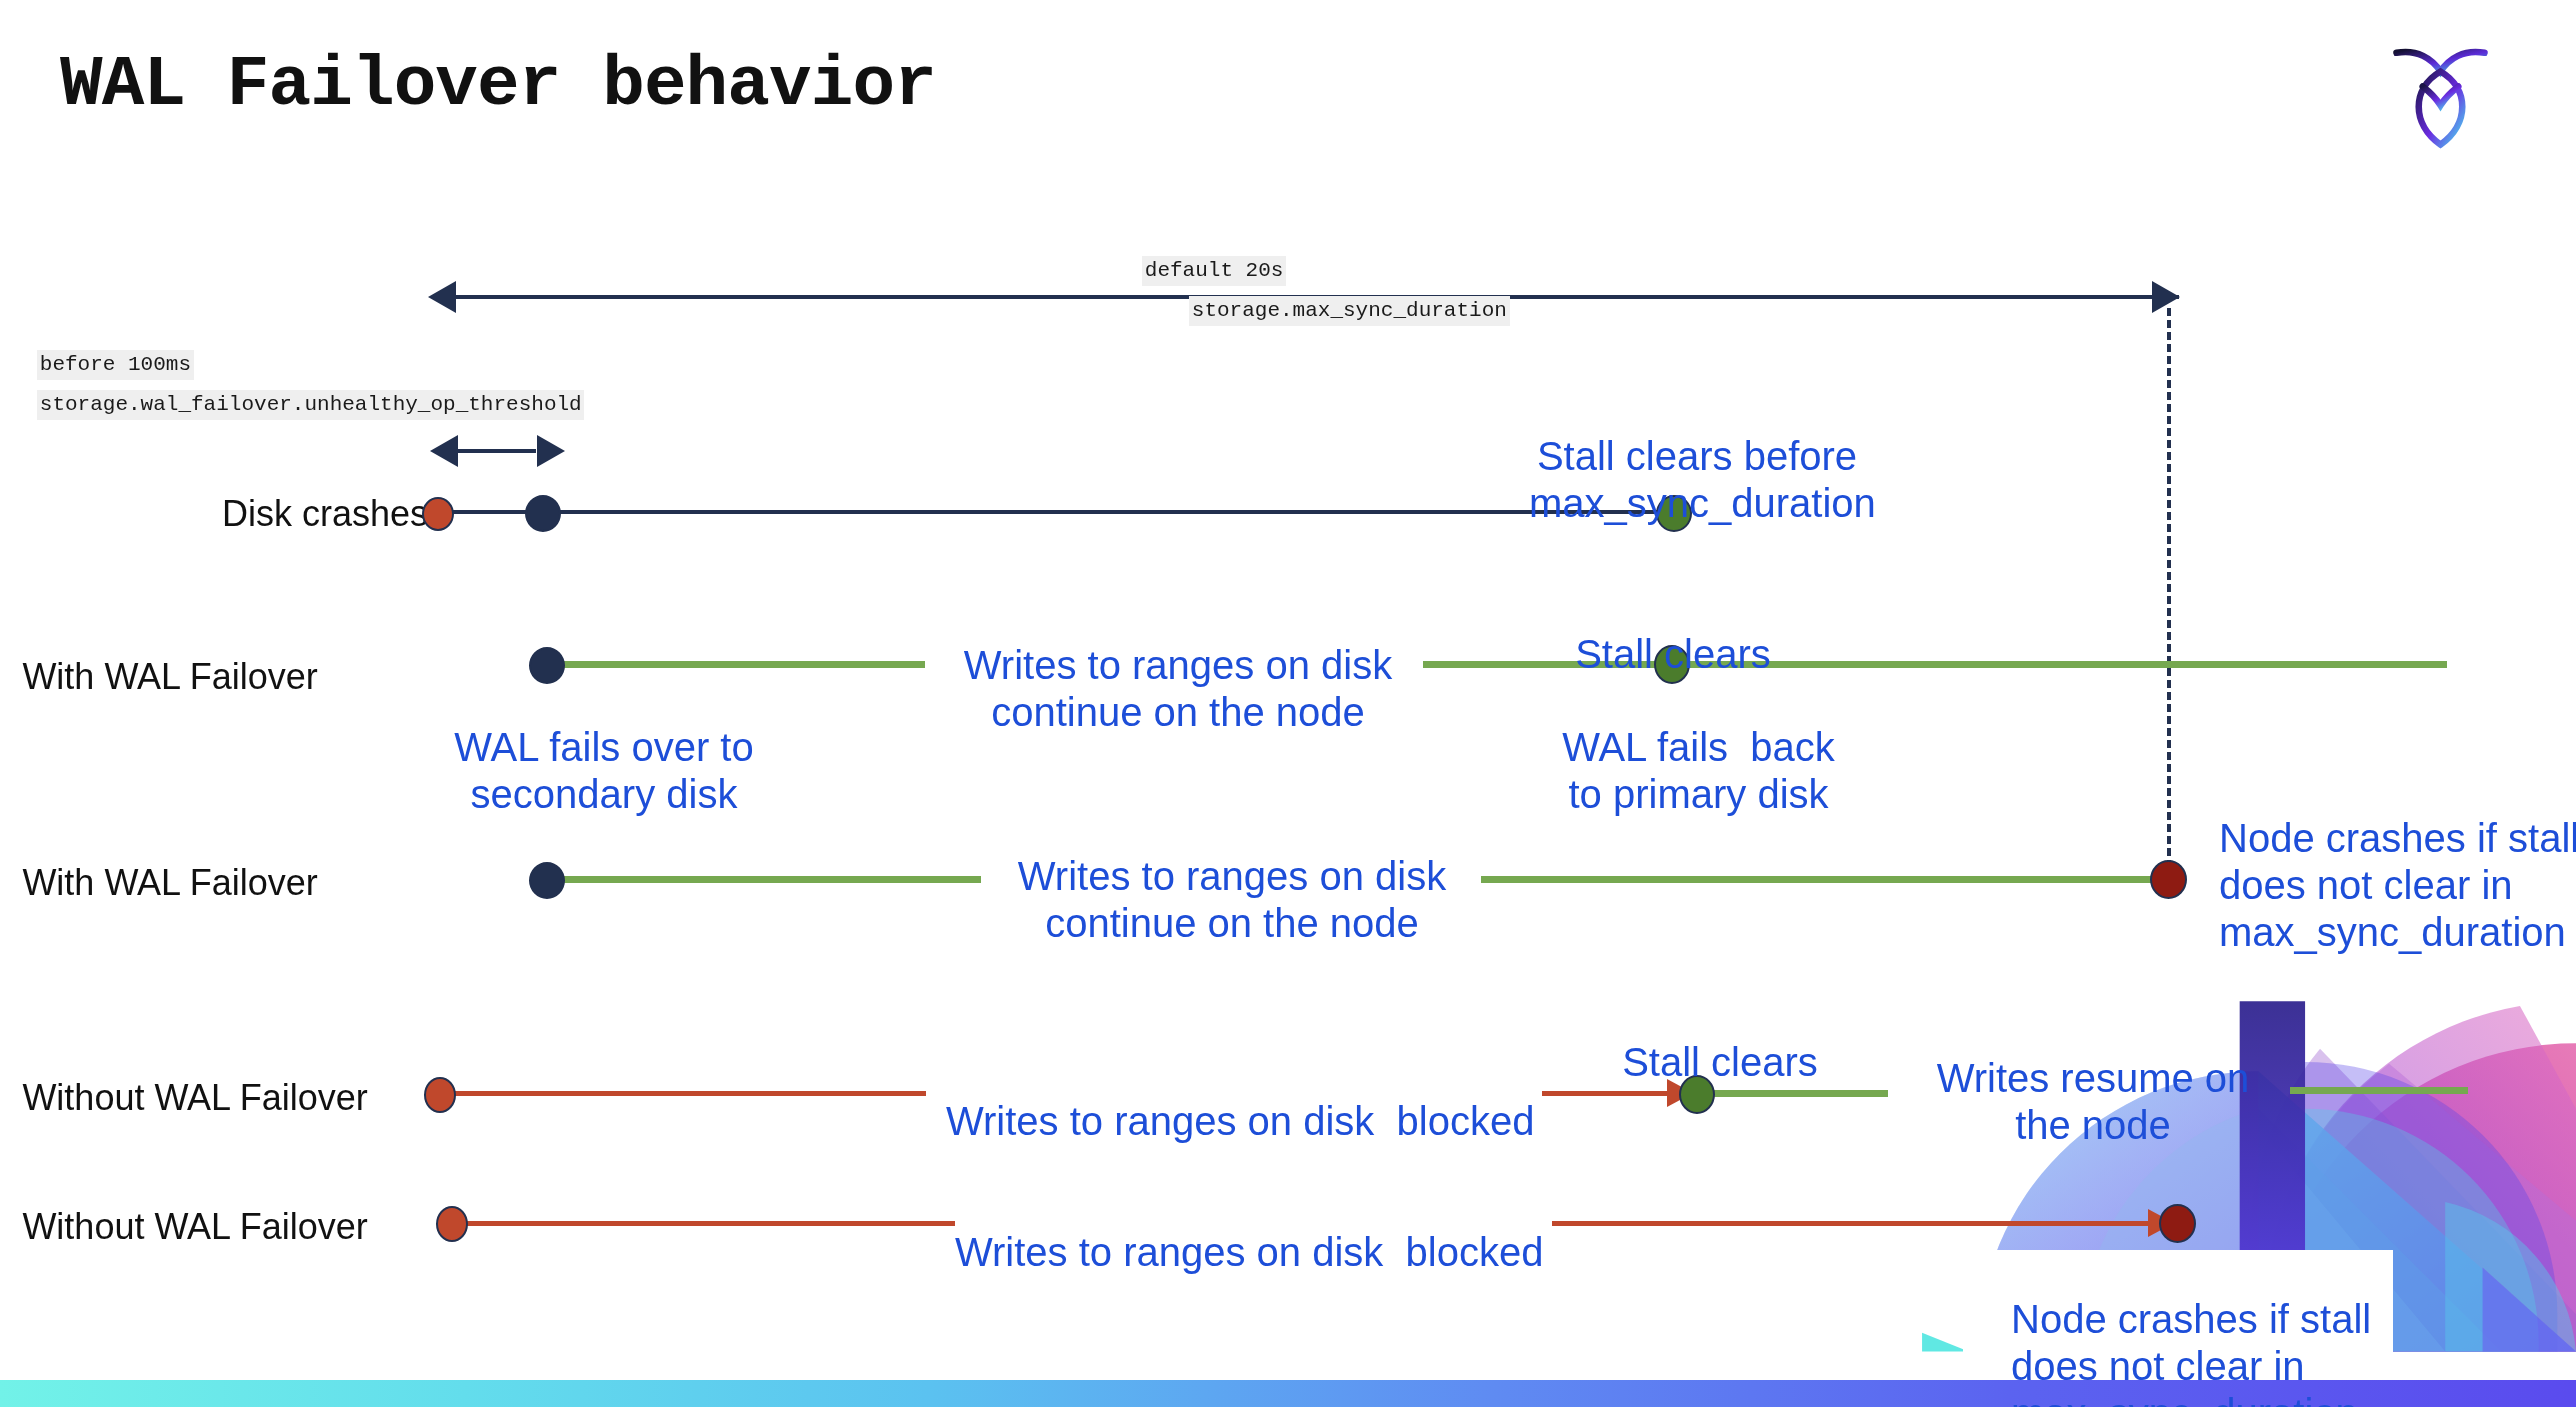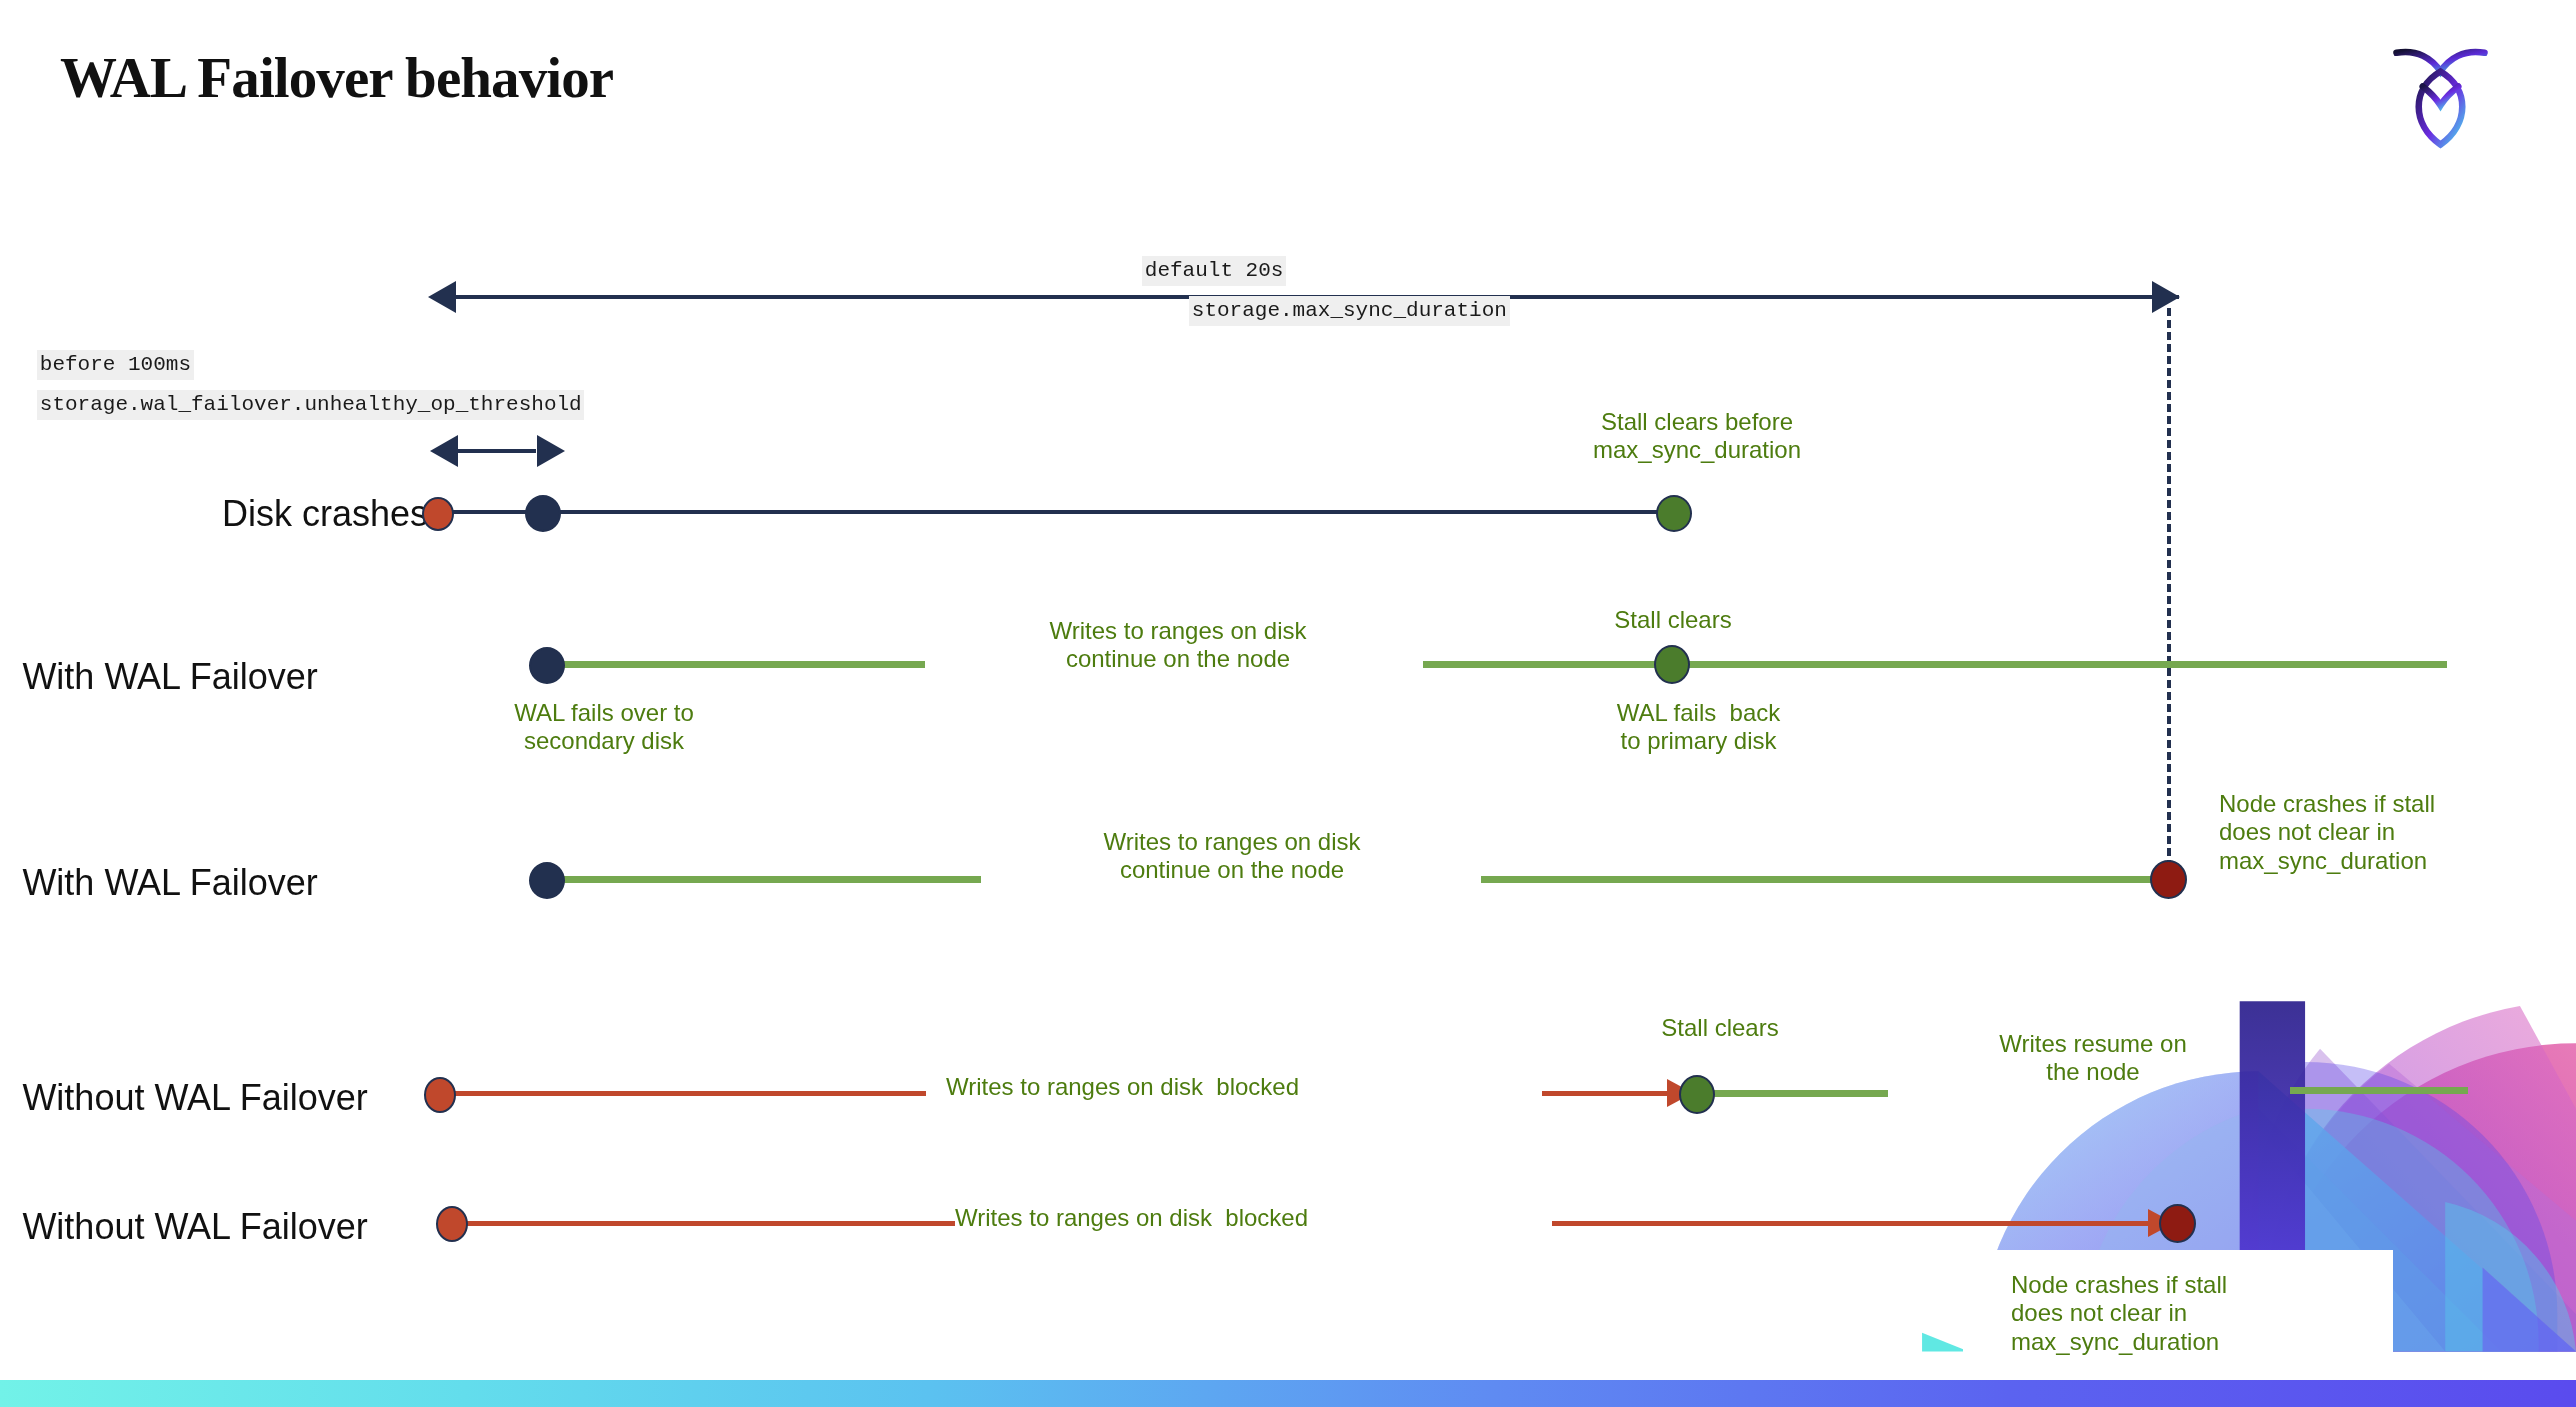--- a/index.html
+++ b/index.html
@@ -5,22 +5,22 @@
   html,body{margin:0;padding:0;background:#ffffff;}
   body{width:2576px;height:1408px;overflow:hidden;font-family:"Liberation Sans",sans-serif;}
   #slide{position:relative;width:2576px;height:1408px;background:#fff;overflow:hidden;}
 
   
   .deco-wrap{position:absolute;right:0;bottom:0;width:710px;height:580px;overflow:hidden;pointer-events:none;}
   .bottom-strip{position:absolute;left:0;bottom:0;width:2576px;height:28px;
       background:linear-gradient(90deg,#72F2E8 0%,#63DDEC 18%,#5BC2F0 36%,#5F8BF2 58%,#5B63F0 78%,#5A4BEE 100%);}
 
   
-  .title{position:absolute;left:60px;top:45px;font-size:57px;font-weight:bold;color:#111;letter-spacing:-0.9px;
-      font-family:Liberation Serif, serif;}
+  .title{position:absolute;left:60px;top:45px;font-size:71px;font-weight:bold;color:#111;letter-spacing:-0.9px;
+      font-family:Liberation Mono, monospace;}
 
   
   .logo{position:absolute;left:2389px;top:34px;width:103px;height:120px;}
 
   
   .code{position:absolute;font-family:"Liberation Mono","DejaVu Sans Mono",monospace;font-size:21px;color:#1a1a1a;
       background:#efefef;line-height:1.32;white-space:pre;padding:0.9px 2.8px;}
 
   
   .ln{position:absolute;}
@@ -36,22 +36,22 @@
   .ah-right-red{border-top:14px solid transparent;border-bottom:14px solid transparent;border-left:26px solid #C0482C;}
 
   
   .dot{position:absolute;border-radius:50%;border:2.8px solid #22304f;box-sizing:border-box;}
   .dot-orange{background:#C0482C;}
   .dot-navy{background:#22304f;}
   .dot-green{background:#4B7C2C;}
   .dot-darkred{background:#8E1B12;}
 
   
-  .lbl{position:absolute;color:#4d7c0f;font-size:24px;line-height:1.18;font-family:"Liberation Sans",sans-serif;
-      white-space:pre;}
+  .lbl{position:absolute;color:#1d4ed8;font-size:40px;line-height:1.18;font-family:"Liberation Sans",sans-serif;
+      white-space:pre;margin-top:25px;}
   .lbl-c{text-align:center;}
   .row-label{position:absolute;color:#111;font-size:36px;font-family:"Liberation Sans",sans-serif;white-space:pre;}
   .white-box{position:absolute;background:#ffffff;}
 </style>
 </head>
 <body>
 
 <div id="slide">
 
   <div class="deco-wrap">

